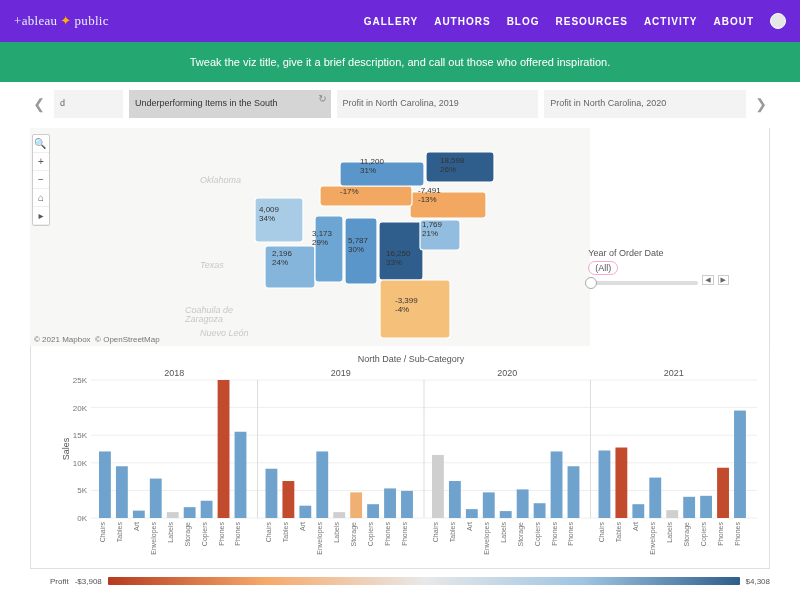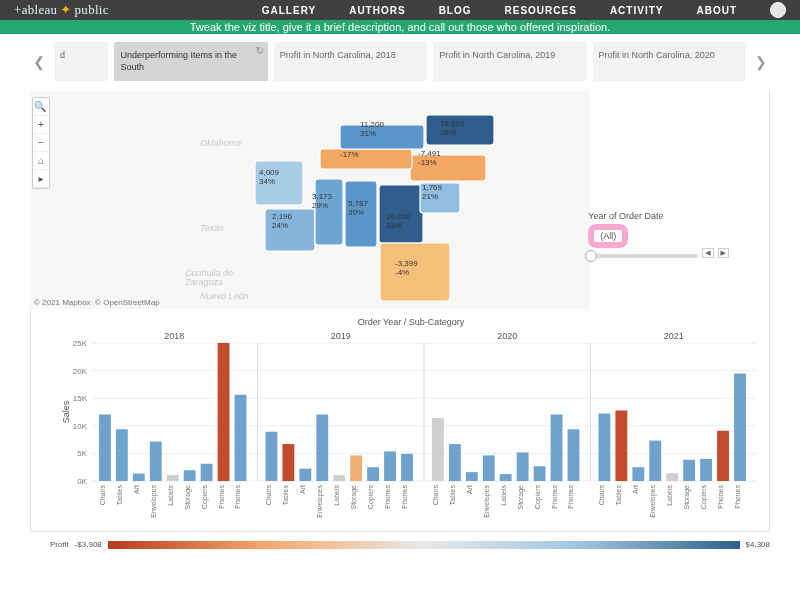--- a/index.html
+++ b/index.html
@@ -1,37 +1,37 @@
 <!DOCTYPE html>
 <html><head>
 <meta charset="utf-8">
 <style>
   * { margin: 0; padding: 0; box-sizing: border-box; }
   body { font-family: -apple-system, BlinkMacSystemFont, "Segoe UI", Arial, sans-serif; width: 800px; height: 616px; overflow: hidden; background: #fff; }
-  .topbar { background: #404040; height: 20px; display:flex; align-items:center; padding:0 14px; color:#fff; font-size:10px; }
+  .topbar { background: #6d28d9; height: 42px; display:flex; align-items:center; padding:0 14px; color:#fff; font-size:10px; }
   .logo { font-family: Georgia, serif; font-size:13px; letter-spacing:0.3px; color:#e6f0f5; }
   .logo .plus { color:#ffb000; padding:0 3px; }
-  .topnav { margin-left:auto; display:flex; gap:33px; align-items:center; font-weight:600; letter-spacing:1px; }
+  .topnav { margin-left:auto; display:flex; gap:16px; align-items:center; font-weight:600; letter-spacing:1px; }
   .topnav span { cursor:pointer; }
   .avatar { width:16px; height:16px; border-radius:50%; background:#e6e6e6; border:1px solid #fff; }
-  .greenbar { background:#25a772; color:#fff; font-size:11px; display:flex; align-items:center; justify-content:center; height:14px; }
+  .greenbar { background:#25a772; color:#fff; font-size:11px; display:flex; align-items:center; justify-content:center; height:40px; }
   .page { padding:8px 30px 10px 30px; }
   .tabsrow { display:flex; align-items:stretch; gap:6px; }
   .navchev { width:18px; display:flex; align-items:center; justify-content:center; color:#999; font-size:14px; cursor:pointer; }
   .tab { flex:1; background:#f3f3f3; padding:8px 6px; font-size:9px; color:#666; line-height:1.3; position:relative; cursor:pointer; }
   .tab.frag { flex:0.3; }
   .tab.active { background:#d5d5d5; color:#333; }
   .tab .ref { position:absolute; top:2px; right:4px; font-size:10px; color:#888; }
   .mapwrap { position:relative; height:218px; margin-top:10px; border-right:1px solid #ddd; }
   .mapctrls { position:absolute; left:2px; top:6px; width:18px; background:#fff; border:1px solid #ccc; border-radius:2px; display:flex; flex-direction:column; font-size:10px; color:#555; z-index:5; }
   .mapctrls div { height:18px; border-bottom:1px solid #eee; display:flex; align-items:center; justify-content:center; cursor:pointer; }
   .mapsvg { position:absolute; left:0; top:0; width:560px; height:218px; }
   .attrib { position:absolute; left:4px; bottom:2px; font-size:8px; color:#777; }
   .filterpanel { position:absolute; right:40px; top:120px; font-size:9px; color:#555; }
-  .filterpanel .pill { border:6px solid #f9a8d4; border-radius:8px; padding:1px 6px; display:inline-block; font-size:9px; margin-top:3px; }
+  .filterpanel .pill { border:1px solid #f9a8d4; border-radius:8px; padding:1px 6px; display:inline-block; font-size:9px; margin-top:3px; }
   .slider { width:110px; height:4px; background:#ddd; border-radius:2px; margin-top:6px; position:relative; }
   .slider::before { content:''; position:absolute; left:-3px; top:-4px; width:10px; height:10px; border-radius:50%; background:#fff; border:1px solid #aaa; }
   .sliderarr { display:inline-block; border:1px solid #ccc; padding:0 2px; font-size:7px; margin-left:4px; color:#666; }
   .chartarea { border:1px solid #e0e0e0; border-top:none; padding:6px 6px 2px 28px; }
   .charthdr { text-align:center; font-size:9px; color:#555; padding:2px 0; }
   .chartsvg { width:100%; height:200px; display:block; }
   .legendrow { display:flex; align-items:center; gap:6px; margin-top:8px; font-size:8px; color:#555;padding-left:20px; }
   .grad { flex:1; height:8px; background:linear-gradient(to right,#b63a1f,#f6a96a,#e8e8e8,#9fc5e2,#2f5e8c); border-radius:1px; }
   .statelbl { pointer-events:none; }
 </style>
@@ -59,21 +59,20 @@
 
 <div class="page">
 
   <div class="tabsrow">
     <div class="navchev">❮</div>
     <div class="tab frag"><span>d</span></div>
     <div class="tab active">
       <span class="ref">↻</span>
       <span>Underperforming Items in the South</span>
     </div>
-    <div class="tab"><span>Profit in North Carolina, 2018</span></div>
     <div class="tab"><span>Profit in North Carolina, 2019</span></div>
     <div class="tab"><span>Profit in North Carolina, 2020</span></div>
     <div class="navchev">❯</div>
   </div>
 
   <div class="mapwrap">
     <div class="mapctrls">
       <div>🔍</div>
       <div>+</div>
       <div>−</div>
@@ -129,21 +128,21 @@
       <div><span class="pill">(All)</span></div>
       <div style="display:flex;align-items:center">
         <div class="slider"></div>
         <span class="sliderarr">◀</span>
           <span class="sliderarr">▶</span>
       </div>
     </div>
   </div>
 
   <div class="chartarea">
-    <div class="charthdr">Order Year / Sub-Category</div>
+    <div class="charthdr">North Date / Sub-Category</div>
     <svg class="chartsvg" id="barsvg" viewBox="0 0 700 200">
         <line x1="30" x2="696" y1="152" y2="152" stroke="#eee"></line>
         <text x="26" y="155" text-anchor="end" font-size="8" fill="#777">0K</text>
         <line x1="30" x2="696" y1="124.4" y2="124.4" stroke="#eee"></line>
         <text x="26" y="127.4" text-anchor="end" font-size="8" fill="#777">5K</text>
         <line x1="30" x2="696" y1="96.8" y2="96.8" stroke="#eee"></line>
         <text x="26" y="99.8" text-anchor="end" font-size="8" fill="#777">10K</text>
         <line x1="30" x2="696" y1="69.2" y2="69.2" stroke="#eee"></line>
         <text x="26" y="72.2" text-anchor="end" font-size="8" fill="#777">15K</text>
         <line x1="30" x2="696" y1="41.599999999999994" y2="41.599999999999994" stroke="#eee"></line>

